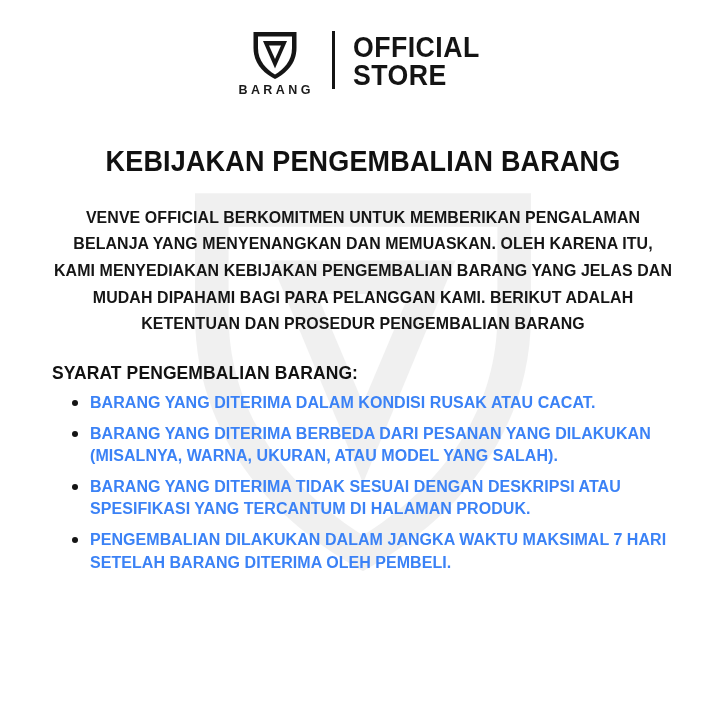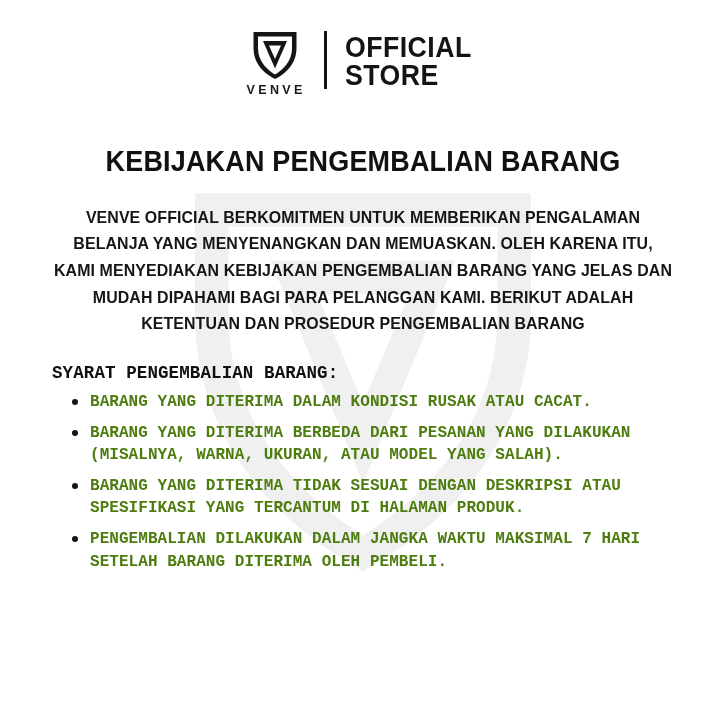--- a/index.html
+++ b/index.html
@@ -112,39 +112,39 @@
     color: #151515;
     letter-spacing: 0.1px;
     transform: scaleX(0.965);
   }
 
   
   .section {
     margin: 26px 44px 0 52px;
   }
   .section-heading {
-    font-family: Liberation Mono, monospace;
+    font-family: Liberation Sans, sans-serif;
     font-weight: 700;
     font-size: 17.5px;
     color: #111;
     letter-spacing: 0.1px;
     margin-bottom: 8px;
   }
   ul.bullets {
     list-style: none;
     margin: 0;
     padding: 0 0 0 18px;
   }
   ul.bullets li {
     position: relative;
-    font-family: Liberation Mono, monospace;
+    font-family: Liberation Sans, sans-serif;
     font-weight: 700;
     font-size: 16px;
     line-height: 1.38;
-    color: #4d7c0f;
+    color: #3b82f6;
     margin-bottom: 9px;
     padding-left: 20px;
     letter-spacing: 0.05px;
   }
   ul.bullets li::before {
     content: "";
     position: absolute;
     left: 2px;
     top: 8px;
     width: 6px;
@@ -178,21 +178,21 @@
 
       <div class="brand-mark">
         <span>
           <svg width="52" height="50" viewBox="0 0 200 200" xmlns="http://www.w3.org/2000/svg" aria-hidden="true">
             <path d="M14 8 H186 V72 C186 134 144 174 100 196 C56 174 14 134 14 72 Z" fill="#151515"></path>
             <path d="M32 26 H168 V72 C168 124 134 158 100 178 C66 158 32 124 32 72 Z" fill="#ffffff"></path>
             <path d="M52 44 H148 L100 154 Z" fill="#151515"></path>
             <path d="M76 62 H124 L100 116 Z" fill="#ffffff"></path>
           </svg>
         </span>
-        <div class="brand-wordmark">VENVE</div>
+        <div class="brand-wordmark">BARANG</div>
       </div>
 
       <div class="brand-divider"></div>
 
       <div class="brand-official">
         <span>OFFICIAL</span>
         <span>STORE</span>
       </div>
     </div>
 

